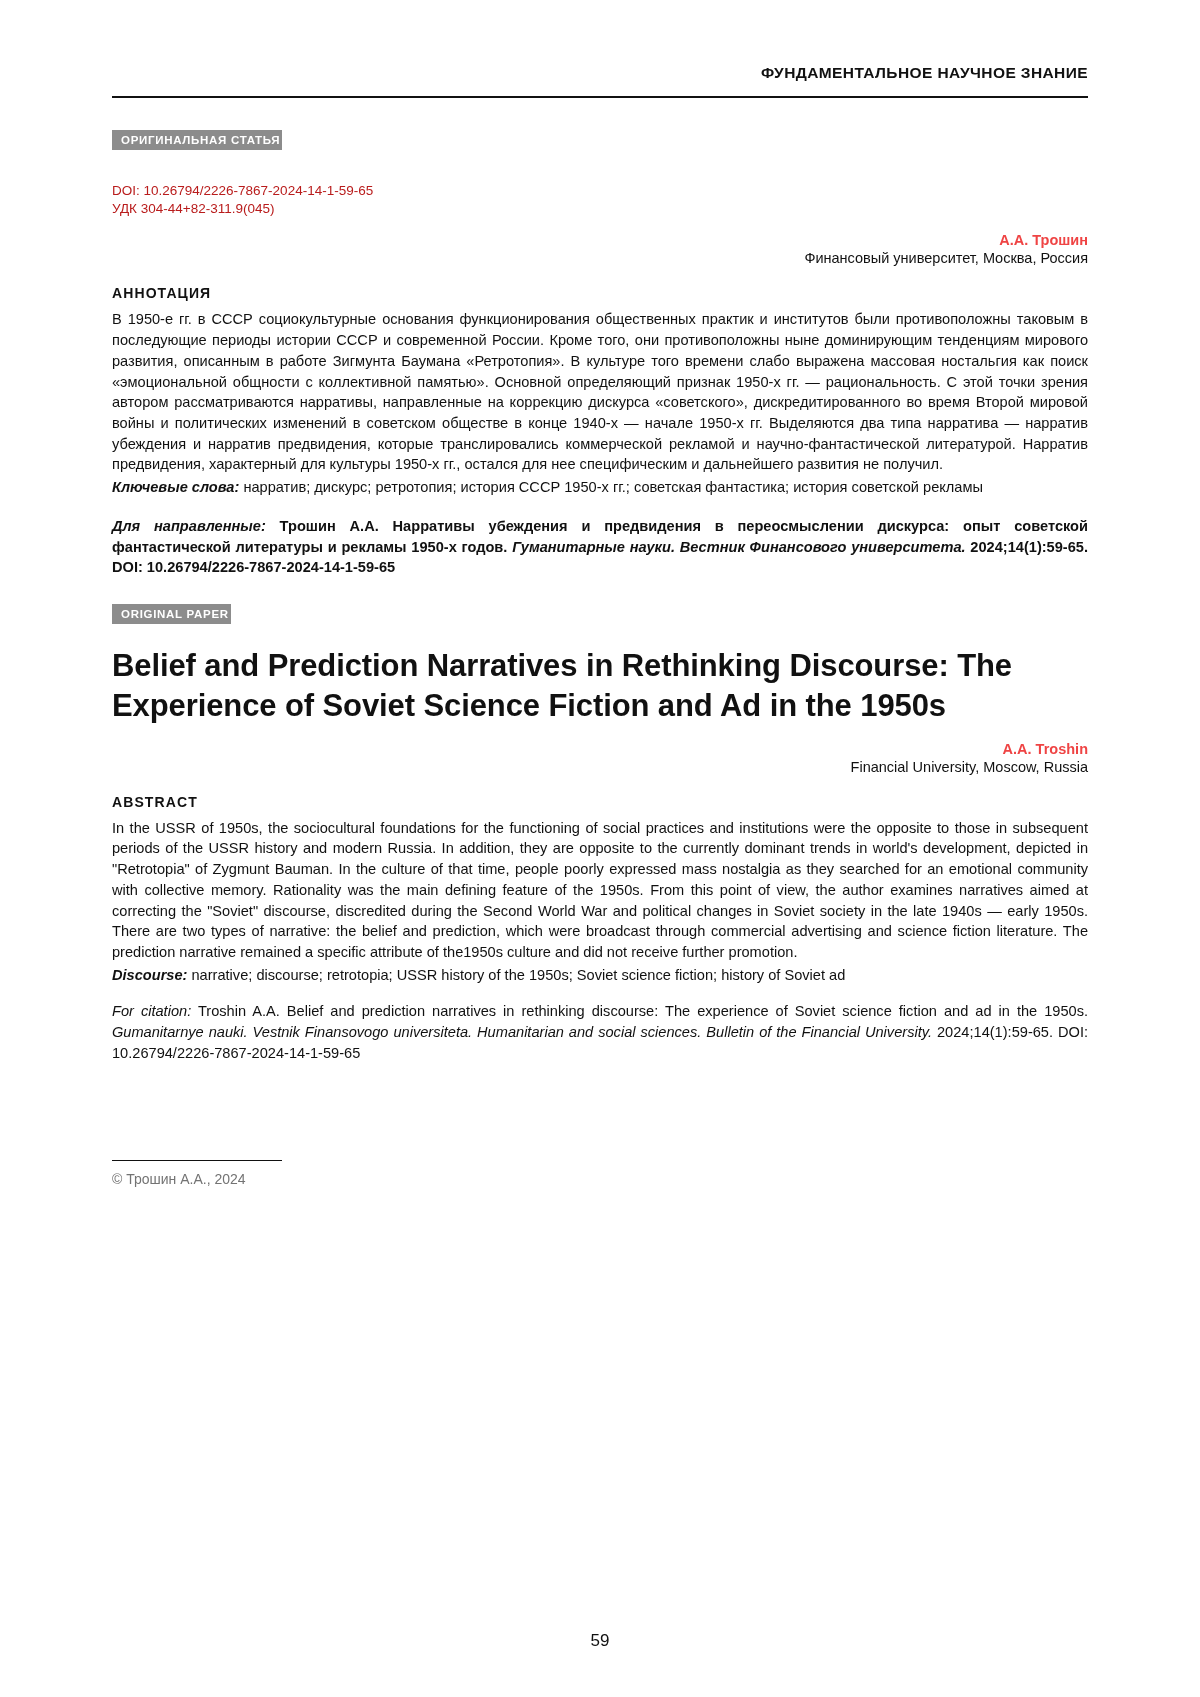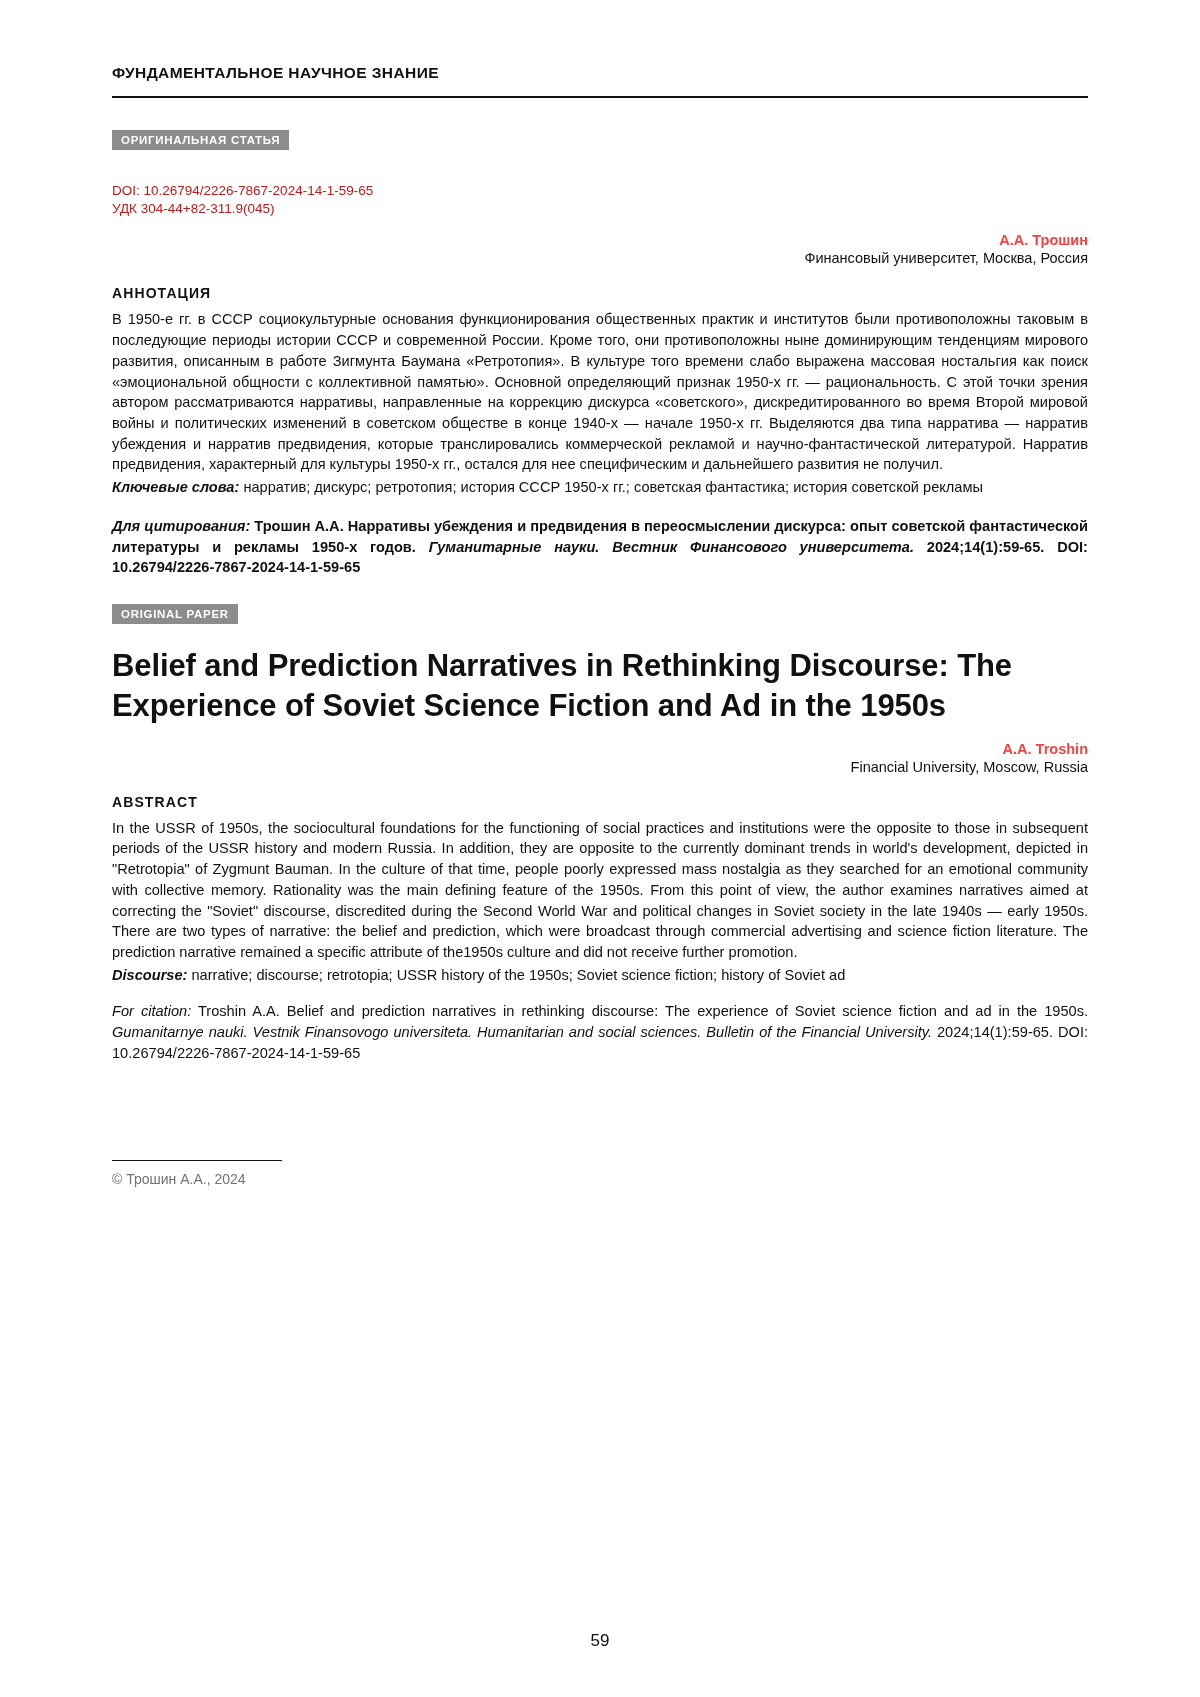--- a/index.html
+++ b/index.html
@@ -15,40 +15,40 @@
     position: relative;
   }
   .page {
     position: relative;
     width: 1200px;
     height: 1697px;
     box-sizing: border-box;
     padding: 56px 112px 0 112px;
   }
   .running-head {
-    text-align: left;
+    text-align: right;
     font-size: 15.5px;
     font-weight: bold;
     letter-spacing: 0.4px;
     color: #111;
     margin-top: 8px;
   }
   .rule {
     border-top: 2px solid #111;
     margin-top: 14px;
     margin-bottom: 0;
   }
   .badge {
     display: inline-block;
     background: #8c8c8c;
     color: #ffffff;
     font-size: 11.5px;
     font-weight: bold;
     letter-spacing: 0.7px;
-    padding: 4px 9px 4px 9px;
+    padding: 4px 2px 4px 9px;
     margin-top: 32px;
   }
   .badge.en {
     margin-top: 26px;
   }
   .ids {
     margin-top: 32px;
     font-size: 13.5px;
     line-height: 1.35;
     color: #b91c1c;
@@ -178,21 +178,21 @@
 
 
     <div class="author">А.А. Трошин</div>
     <div class="affil">Финансовый университет, Москва, Россия</div>
 
     <div class="section-label">АННОТАЦИЯ</div>
     <p class="abstract">В 1950-е гг. в СССР социокультурные основания функционирования общественных практик и институтов были противоположны таковым в последующие периоды истории СССР и современной России. Кроме того, они противоположны ныне доминирующим тенденциям мирового развития, описанным в работе Зигмунта Баумана «Ретротопия». В культуре того времени слабо выражена массовая ностальгия как поиск «эмоциональной общности с коллективной памятью». Основной определяющий признак 1950-х гг. — рациональность. С этой точки зрения автором рассматриваются нарративы, направленные на коррекцию дискурса «советского», дискредитированного во время Второй мировой войны и политических изменений в советском обществе в конце 1940-х — начале 1950-х гг. Выделяются два типа нарратива — нарратив убеждения и нарратив предвидения, которые транслировались коммерческой рекламой и научно-фантастической литературой. Нарратив предвидения, характерный для культуры 1950-х гг., остался для нее специфическим и дальнейшего развития не получил.</p>
 
     <p class="keywords"><span class="kw-label">Ключевые слова:</span> <span>нарратив; дискурс; ретротопия; история СССР 1950-х гг.; советская фантастика; история советской рекламы</span></p>
 
-    <p class="citation"><span class="cit-label">Для цитирования:</span> <span>Трошин А.А. Нарративы убеждения и предвидения в переосмыслении дискурса: опыт советской фантастической литературы и рекламы 1950-х годов.</span> <span class="journal">Гуманитарные науки. Вестник Финансового университета.</span> <span>2024;14(1):59-65. DOI: 10.26794/2226-7867-2024-14-1-59-65</span></p>
+    <p class="citation"><span class="cit-label">Для направленные:</span> <span>Трошин А.А. Нарративы убеждения и предвидения в переосмыслении дискурса: опыт советской фантастической литературы и рекламы 1950-х годов.</span> <span class="journal">Гуманитарные науки. Вестник Финансового университета.</span> <span>2024;14(1):59-65. DOI: 10.26794/2226-7867-2024-14-1-59-65</span></p>
   </div>
 
   <div class="en-block">
     <span class="badge en">ORIGINAL PAPER</span>
 
     <h1 class="title-en">Belief and Prediction Narratives in Rethinking Discourse: The Experience of Soviet Science Fiction and Ad in the 1950s</h1>
 
     <div class="author">A.A. Troshin</div>
     <div class="affil">Financial University, Moscow, Russia</div>
 

